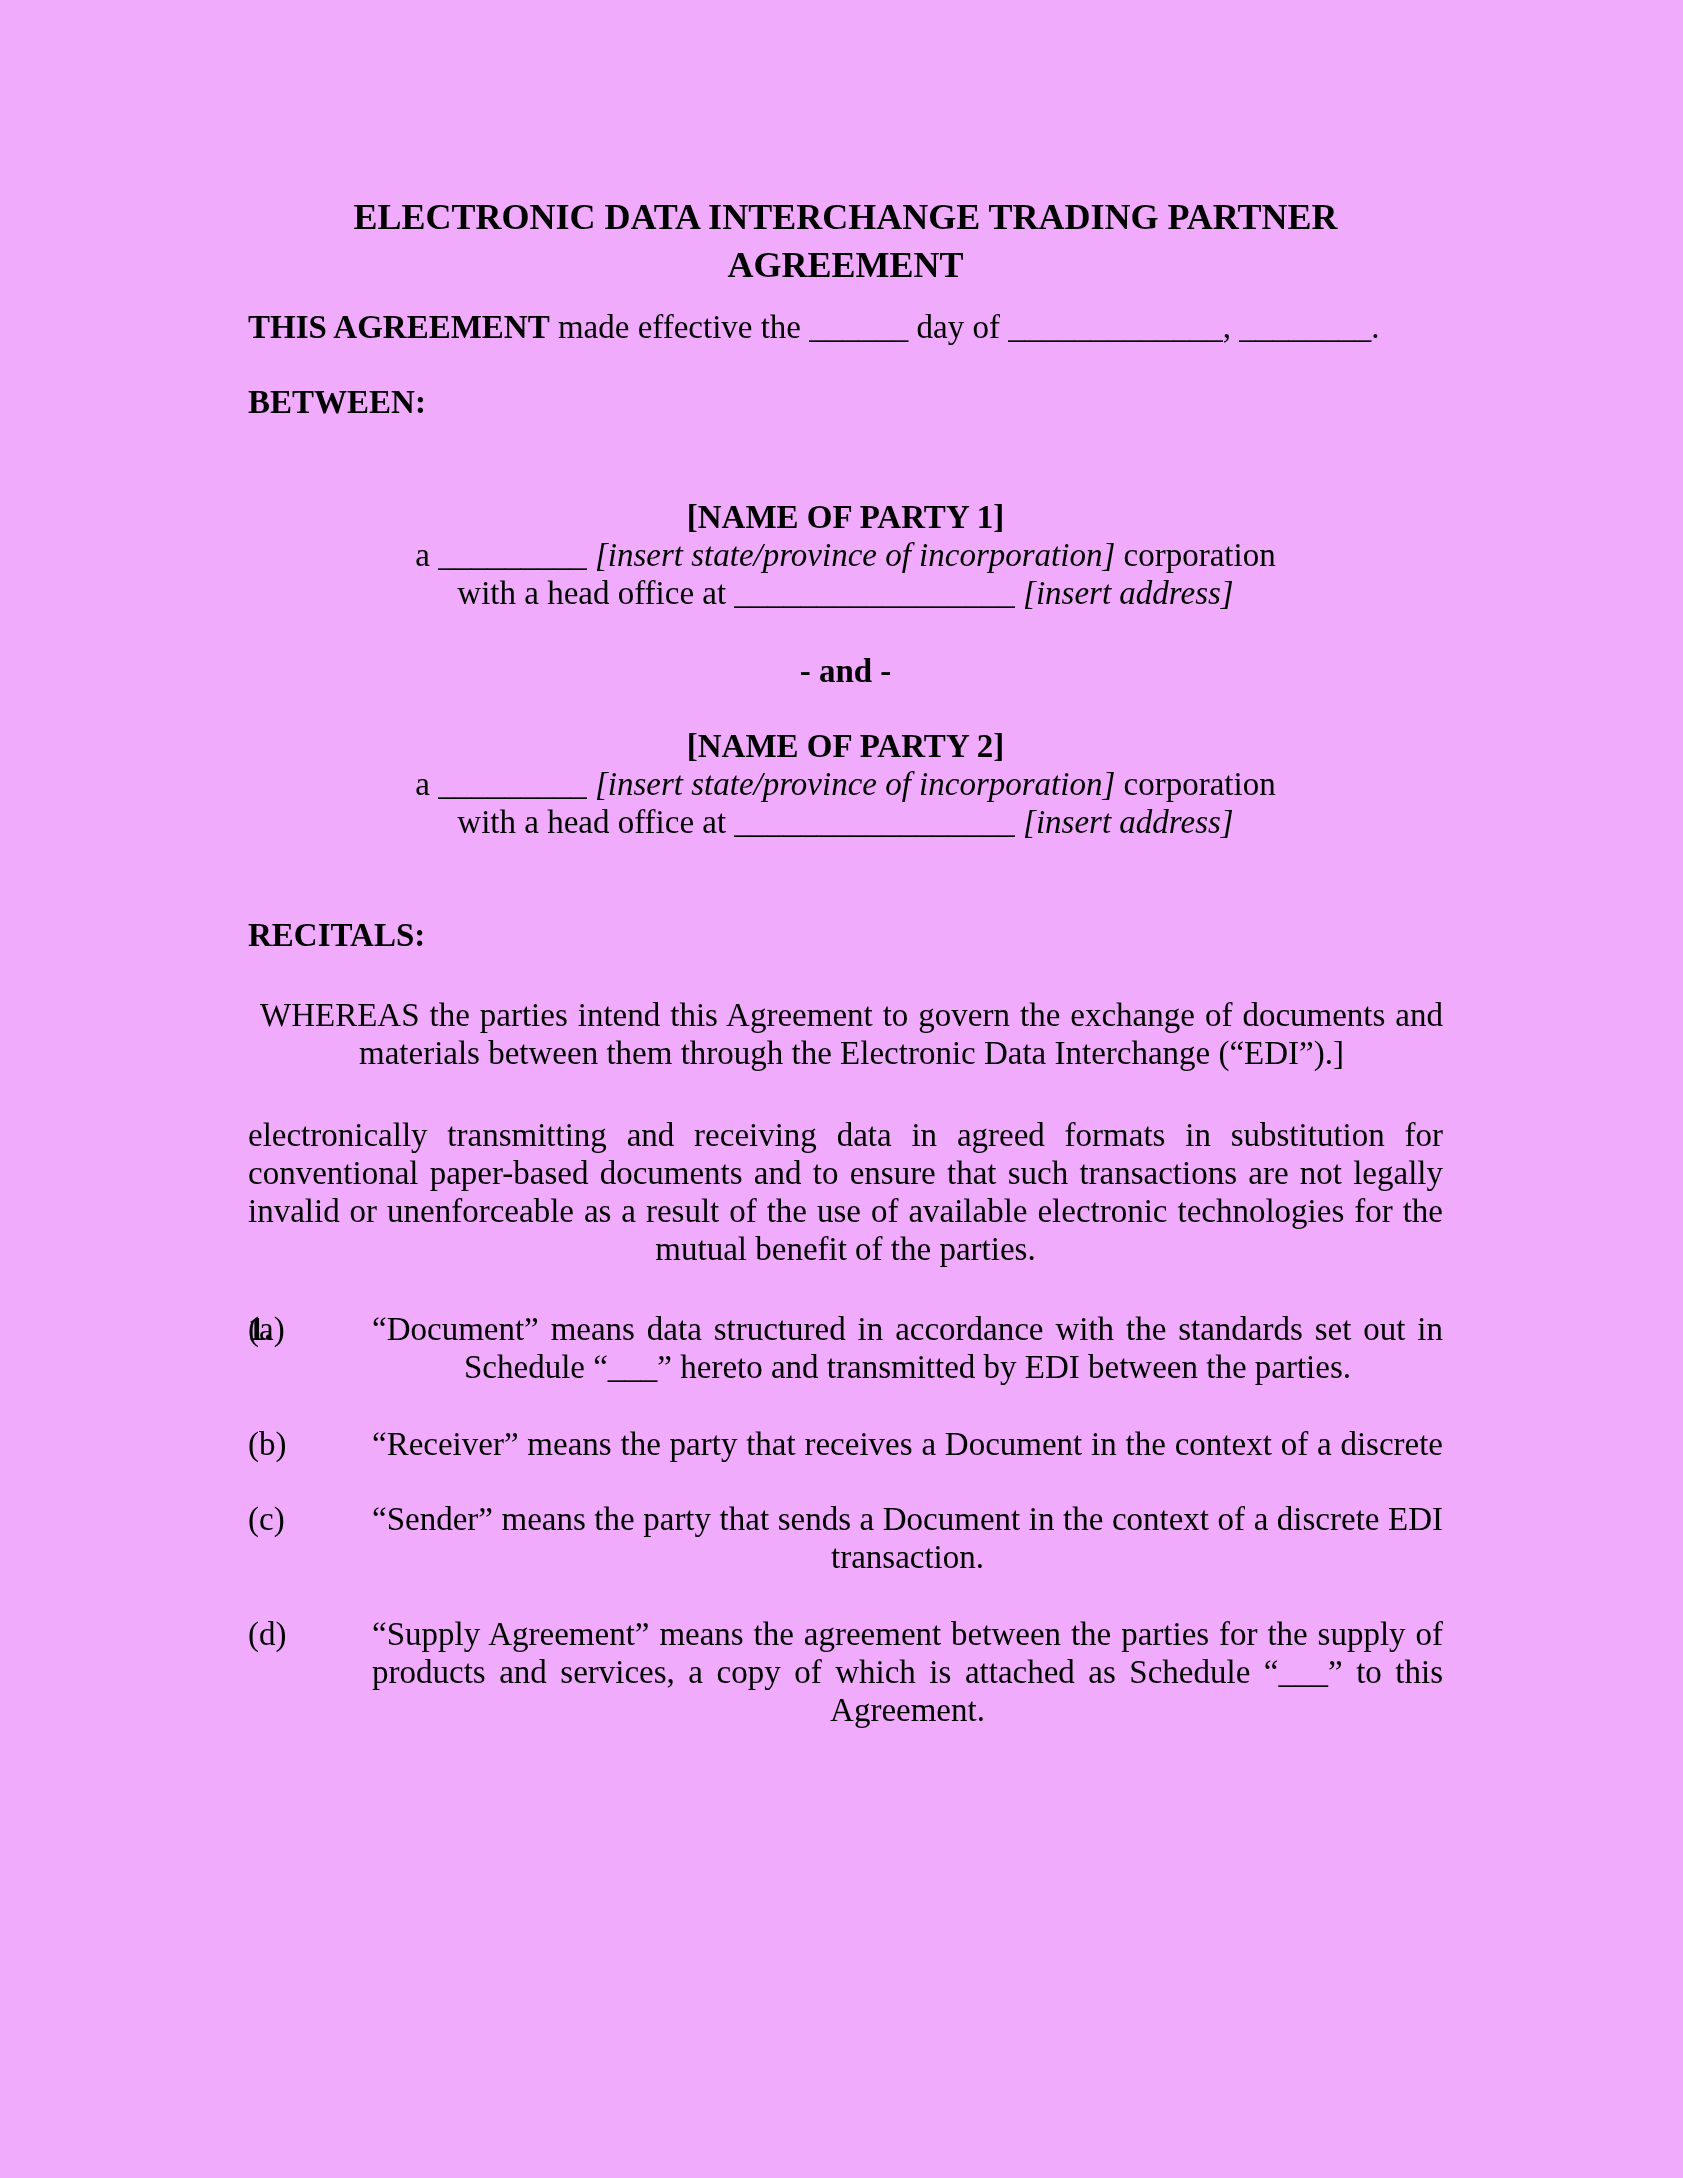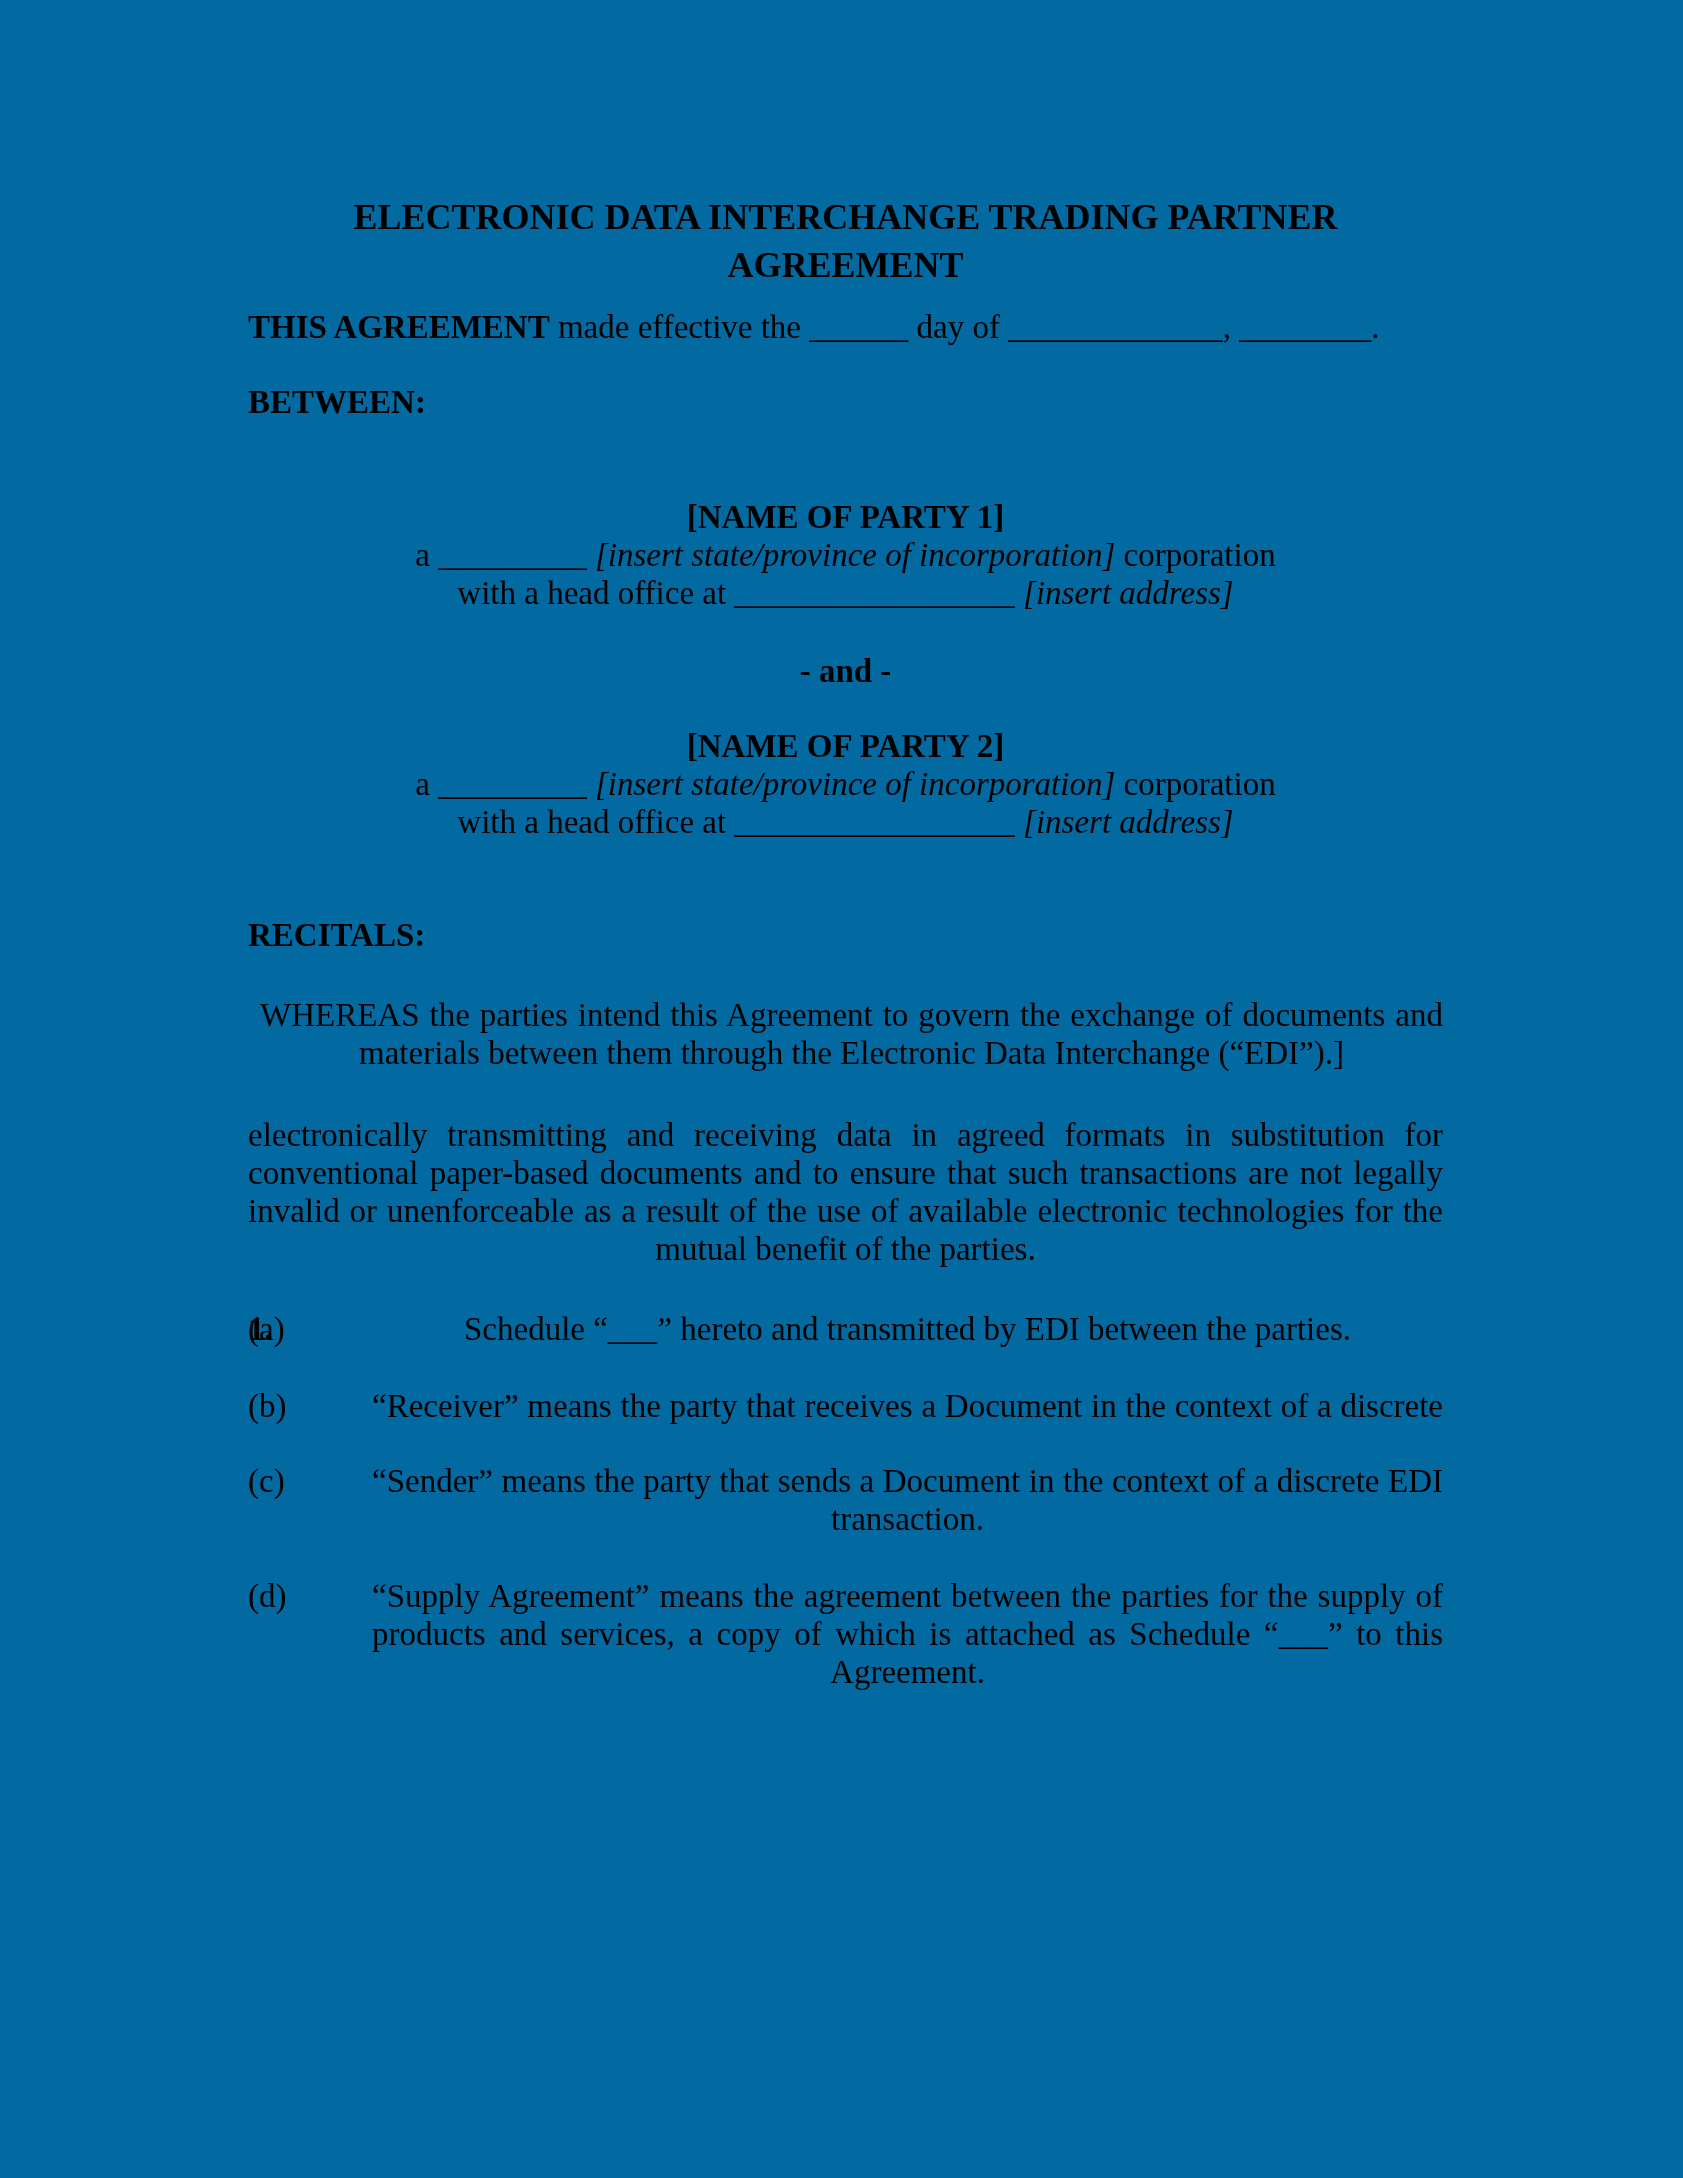--- a/index.html
+++ b/index.html
@@ -7,21 +7,21 @@
     padding: 0;
     background: #ffffff;
   }
   .page {
     position: relative;
     width: 1683px;
     height: 2178px;
     box-sizing: border-box;
     padding: 193px 240px 0 248px;
     overflow: hidden;
-    background: #0369a1;
+    background: #f0abfc;
     color: #000000;
     font-family: "Liberation Serif", "DejaVu Serif", serif;
     font-size: 33px;
     line-height: 38px;
   }
   .bold { font-weight: bold; }
   .center { text-align: center; }
 
   .title {
     font-size: 36px;
@@ -107,20 +107,21 @@
     <div class="ll">mutual benefit of the parties.</div>
   </div>
 
 
   <div class="def-heading def-item">
     <span class="def-num bold">1.</span>
   </div>
 
   <div class="def-a def-item">
     <span class="def-num">(a)</span>
+    <div class="jl">“Document” means data structured in accordance with the standards set out in</div>
     <div class="ll">Schedule “___” hereto and transmitted by EDI between the parties.</div>
   </div>
 
   <div class="def-b def-item">
     <span class="def-num">(b)</span>
     <div class="jl">“Receiver” means the party that receives a Document in the context of a discrete</div>
   </div>
 
   <div class="def-c def-item">
     <span class="def-num">(c)</span>

